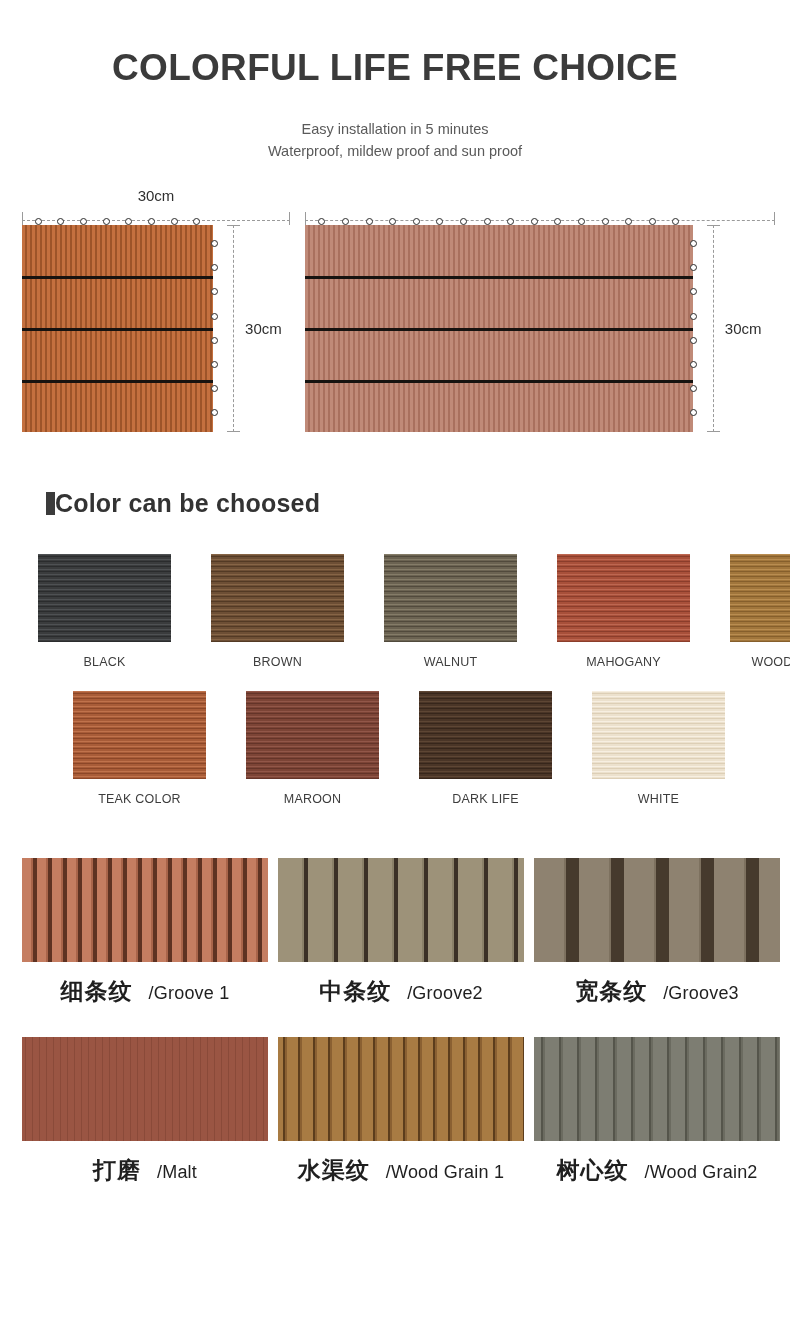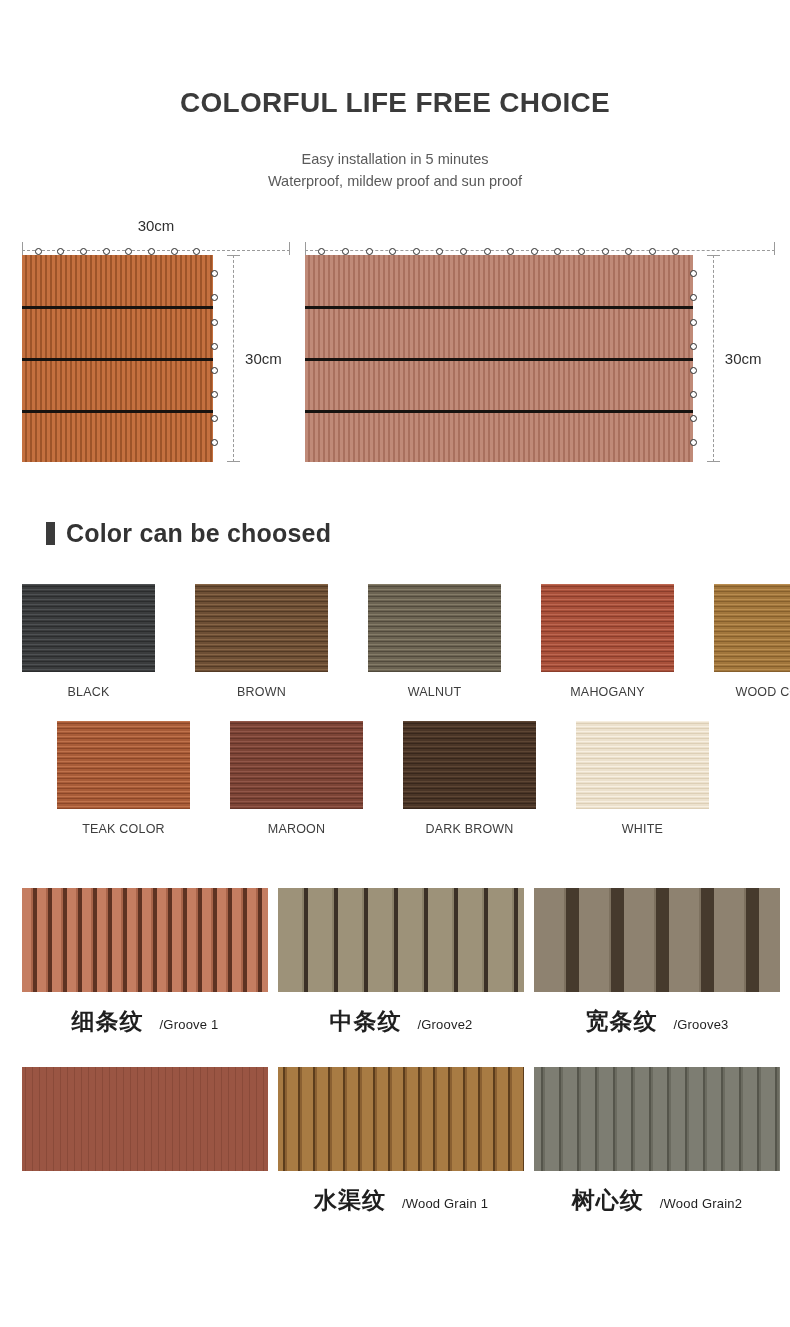--- a/index.html
+++ b/index.html
@@ -11,26 +11,25 @@
     font-family: "Liberation Sans", sans-serif;
     color: #333;
     overflow: hidden;
     position: relative;
   }
 
   
   .header { padding-top: 48px; text-align: center; }
 
   .main-title {
-    font-size: 28px;
+    font-size: 37px;
     font-weight: bold;
     letter-spacing: 0.3px;
     color: #3b3b3b;
     line-height: 1.1;
-    margin-top: 40px;
   }
 
   .sub-lines { margin-top: 29px; }
 
   .sub-line {
     font-size: 14.5px;
     color: #5a5a5a;
     line-height: 1.55;
   }
 
@@ -144,39 +143,38 @@
     transform: translateY(-50%);
     font-size: 15px;
     color: #2f2f2f;
     white-space: nowrap;
   }
 
   
   .section-heading {
     display: flex;
     align-items: center;
-    gap: 11px;
     margin: 30px 0 0 46px;
   }
   .heading-bullet {
     width: 9px; height: 23px;
     background: #3b3b3b;
     flex: none;
   }
   .heading-text {
     font-size: 25px;
     font-weight: bold;
     color: #333;
     letter-spacing: 0.2px;
   }
 
   
   .swatch-grid {
     margin-top: 36px;
-    padding: 0 22px;
+    padding: 0 38px;
     display: grid;
     grid-template-columns: repeat(5, 1fr);
     column-gap: 33px;
     row-gap: 0;
     gap: 40px;
   }
   .swatch-row-2 { margin-top: 22px; margin-left: 35px; }
 
   .swatch-cell { width: 133px; }
 
@@ -223,21 +221,21 @@
     text-align: center;
     white-space: nowrap;
     color: #1f1f1f;
   }
   .texture-label .cn {
     font-size: 23px;
     font-weight: bold;
     letter-spacing: 1px;
   }
   .texture-label .en {
-    font-size: 13px;
+    font-size: 18px;
     letter-spacing: 0.2px;
     margin-left: 16px;
   }
 </style>
 </head>
 <body>
 
 <div class="header">
   <div class="main-title">COLORFUL LIFE FREE CHOICE</div>
   <div class="sub-lines">
@@ -393,21 +391,21 @@
     <div class="swatch-cell">
       <div class="swatch-chip">
         <div class="grain" style="background: repeating-linear-gradient(0deg, rgb(100, 52, 41) 0px, rgb(100, 52, 41) 1px, rgb(124, 68, 54) 1px, rgb(124, 68, 54) 2px, rgb(146, 87, 73) 2px, rgb(146, 87, 73) 3px, rgb(124, 68, 54) 3px, rgb(124, 68, 54) 5px), linear-gradient(90deg, rgba(0, 0, 0, 0.16), rgba(255, 255, 255, 0.1) 45%, rgba(0, 0, 0, 0.12));"></div>
       </div>
       <div class="swatch-label">MAROON</div>
     </div>
     <div class="swatch-cell">
       <div class="swatch-chip">
         <div class="grain" style="background: repeating-linear-gradient(0deg, rgb(55, 38, 27) 0px, rgb(55, 38, 27) 1px, rgb(74, 53, 39) 1px, rgb(74, 53, 39) 2px, rgb(94, 70, 52) 2px, rgb(94, 70, 52) 3px, rgb(74, 53, 39) 3px, rgb(74, 53, 39) 5px), linear-gradient(90deg, rgba(0, 0, 0, 0.16), rgba(255, 255, 255, 0.1) 45%, rgba(0, 0, 0, 0.12));"></div>
       </div>
-      <div class="swatch-label">DARK BROWN</div>
+      <div class="swatch-label">DARK LIFE</div>
     </div>
     <div class="swatch-cell">
       <div class="swatch-chip">
         <div class="grain" style="background: repeating-linear-gradient(0deg, rgb(221, 207, 182) 0px, rgb(221, 207, 182) 1px, rgb(236, 225, 205) 1px, rgb(236, 225, 205) 2px, rgb(247, 239, 225) 2px, rgb(247, 239, 225) 3px, rgb(236, 225, 205) 3px, rgb(236, 225, 205) 5px), linear-gradient(90deg, rgba(0, 0, 0, 0.16), rgba(255, 255, 255, 0.1) 45%, rgba(0, 0, 0, 0.12));"></div>
       </div>
       <div class="swatch-label">WHITE</div>
     </div>
   </div>
 
 <div class="texture-grid" id="texture-row-1">
@@ -428,20 +426,21 @@
         <div class="grain" style="background: repeating-linear-gradient(90deg, rgb(142, 130, 112) 0px, rgb(142, 130, 112) 30px, rgb(125, 113, 95) 30px, rgb(125, 113, 95) 32px, rgb(70, 58, 45) 32px, rgb(70, 58, 45) 45px), repeating-linear-gradient(0deg, rgba(0, 0, 0, 0.05) 0px, rgba(0, 0, 0, 0.05) 1px, rgba(255, 255, 255, 0.05) 1px, rgba(255, 255, 255, 0.05) 3px);"></div>
       </div>
       <div class="texture-label"><span class="cn">宽条纹</span><span class="en">/Groove3</span></div>
     </div>
   </div>
 <div class="texture-grid row-2" id="texture-row-2">
     <div class="texture-cell">
       <div class="texture-chip">
         <div class="grain" style="background: repeating-linear-gradient(90deg, rgb(154, 85, 67) 0px, rgb(154, 85, 67) 3px, rgb(138, 74, 57) 3px, rgb(138, 74, 57) 4px, rgb(154, 85, 67) 4px, rgb(154, 85, 67) 7px), linear-gradient(rgba(255, 255, 255, 0.07), rgba(0, 0, 0, 0.1));"></div>
       </div>
+      <div class="texture-label"><span class="cn">打磨</span><span class="en">/Malt</span></div>
     </div>
     <div class="texture-cell">
       <div class="texture-chip">
         <div class="grain" style="background: repeating-linear-gradient(90deg, rgb(168, 123, 67) 0px, rgb(168, 123, 67) 5px, rgb(92, 61, 28) 5px, rgb(92, 61, 28) 7px, rgb(138, 96, 50) 7px, rgb(138, 96, 50) 9px, rgb(168, 123, 67) 9px, rgb(168, 123, 67) 15px), repeating-linear-gradient(93deg, rgba(0, 0, 0, 0.14) 0px, rgba(0, 0, 0, 0.14) 2px, rgba(0, 0, 0, 0) 2px, rgba(0, 0, 0, 0) 13px), linear-gradient(rgba(255, 255, 255, 0.06), rgba(0, 0, 0, 0.1));"></div>
       </div>
       <div class="texture-label"><span class="cn">水渠纹</span><span class="en">/Wood Grain 1</span></div>
     </div>
     <div class="texture-cell">
       <div class="texture-chip">
         <div class="grain" style="background: repeating-linear-gradient(90deg, rgb(125, 125, 114) 0px, rgb(125, 125, 114) 7px, rgb(85, 85, 75) 7px, rgb(85, 85, 75) 9px, rgb(107, 107, 96) 9px, rgb(107, 107, 96) 11px, rgb(125, 125, 114) 11px, rgb(125, 125, 114) 18px), radial-gradient(40px 90px at 42% 58%, rgba(0, 0, 0, 0.3), rgba(0, 0, 0, 0) 70%), radial-gradient(26px 70px at 47% 40%, rgba(255, 255, 255, 0.16), rgba(0, 0, 0, 0) 70%), linear-gradient(rgba(255, 255, 255, 0.07), rgba(0, 0, 0, 0.1));"></div>

